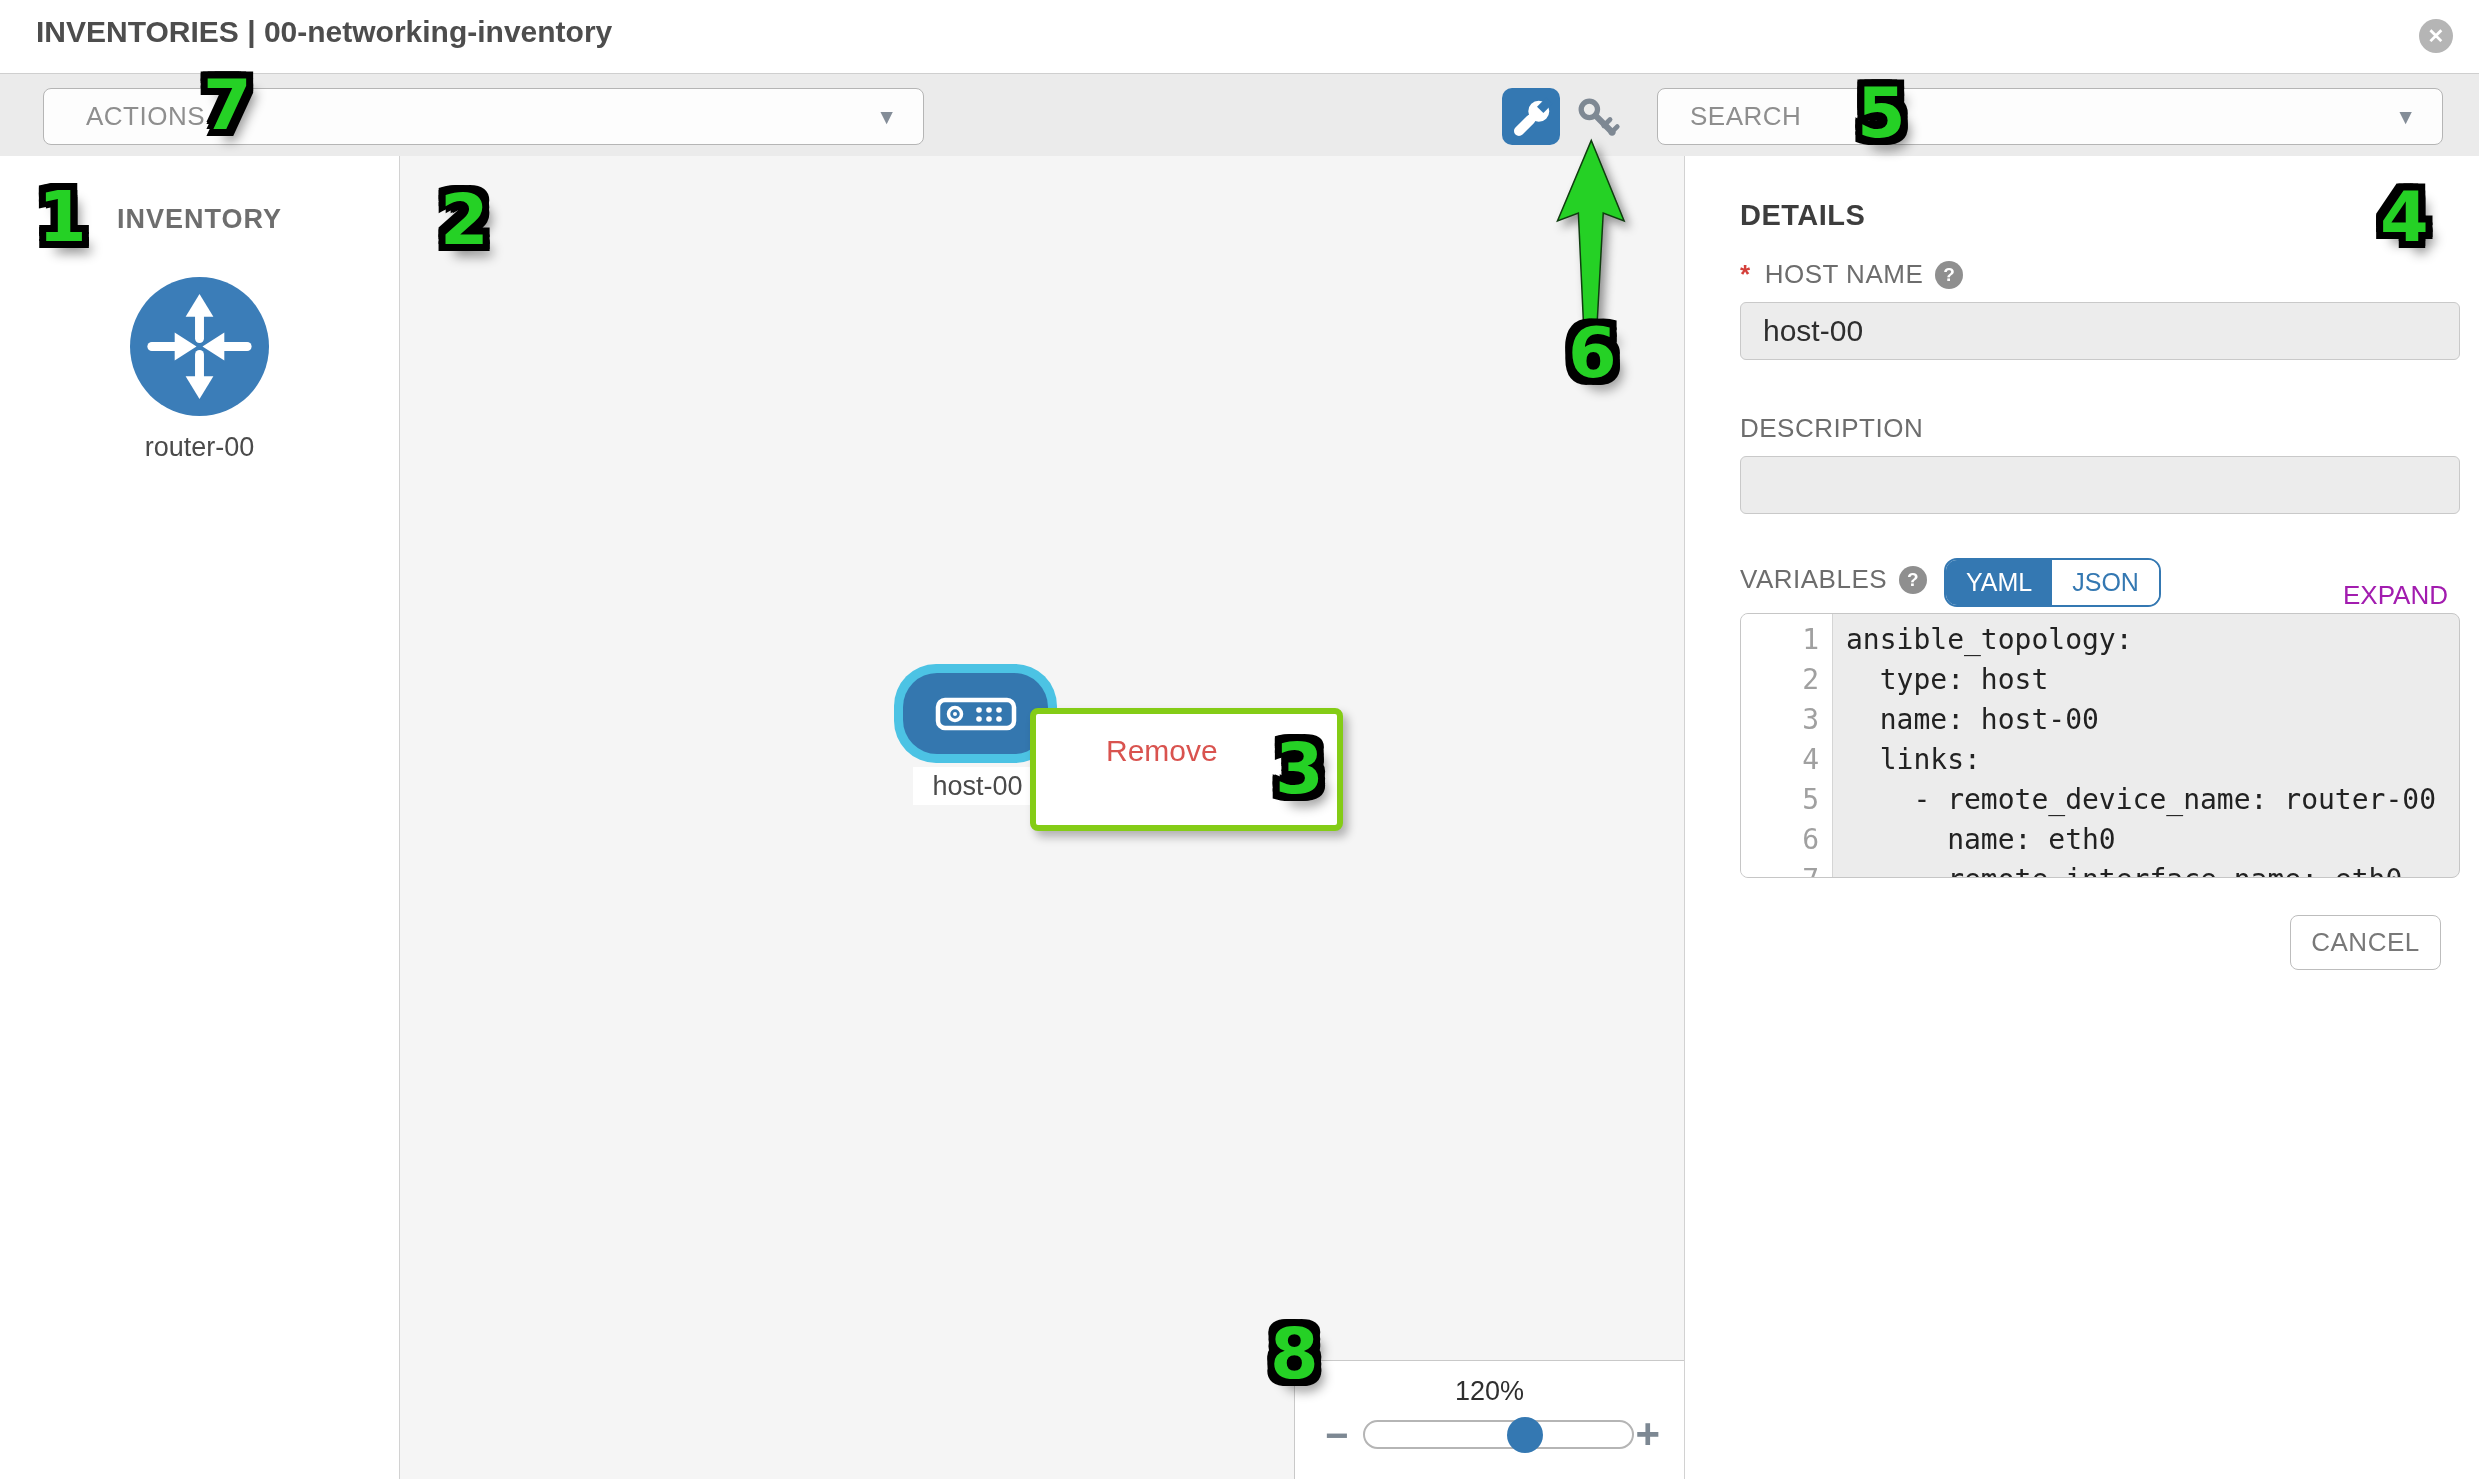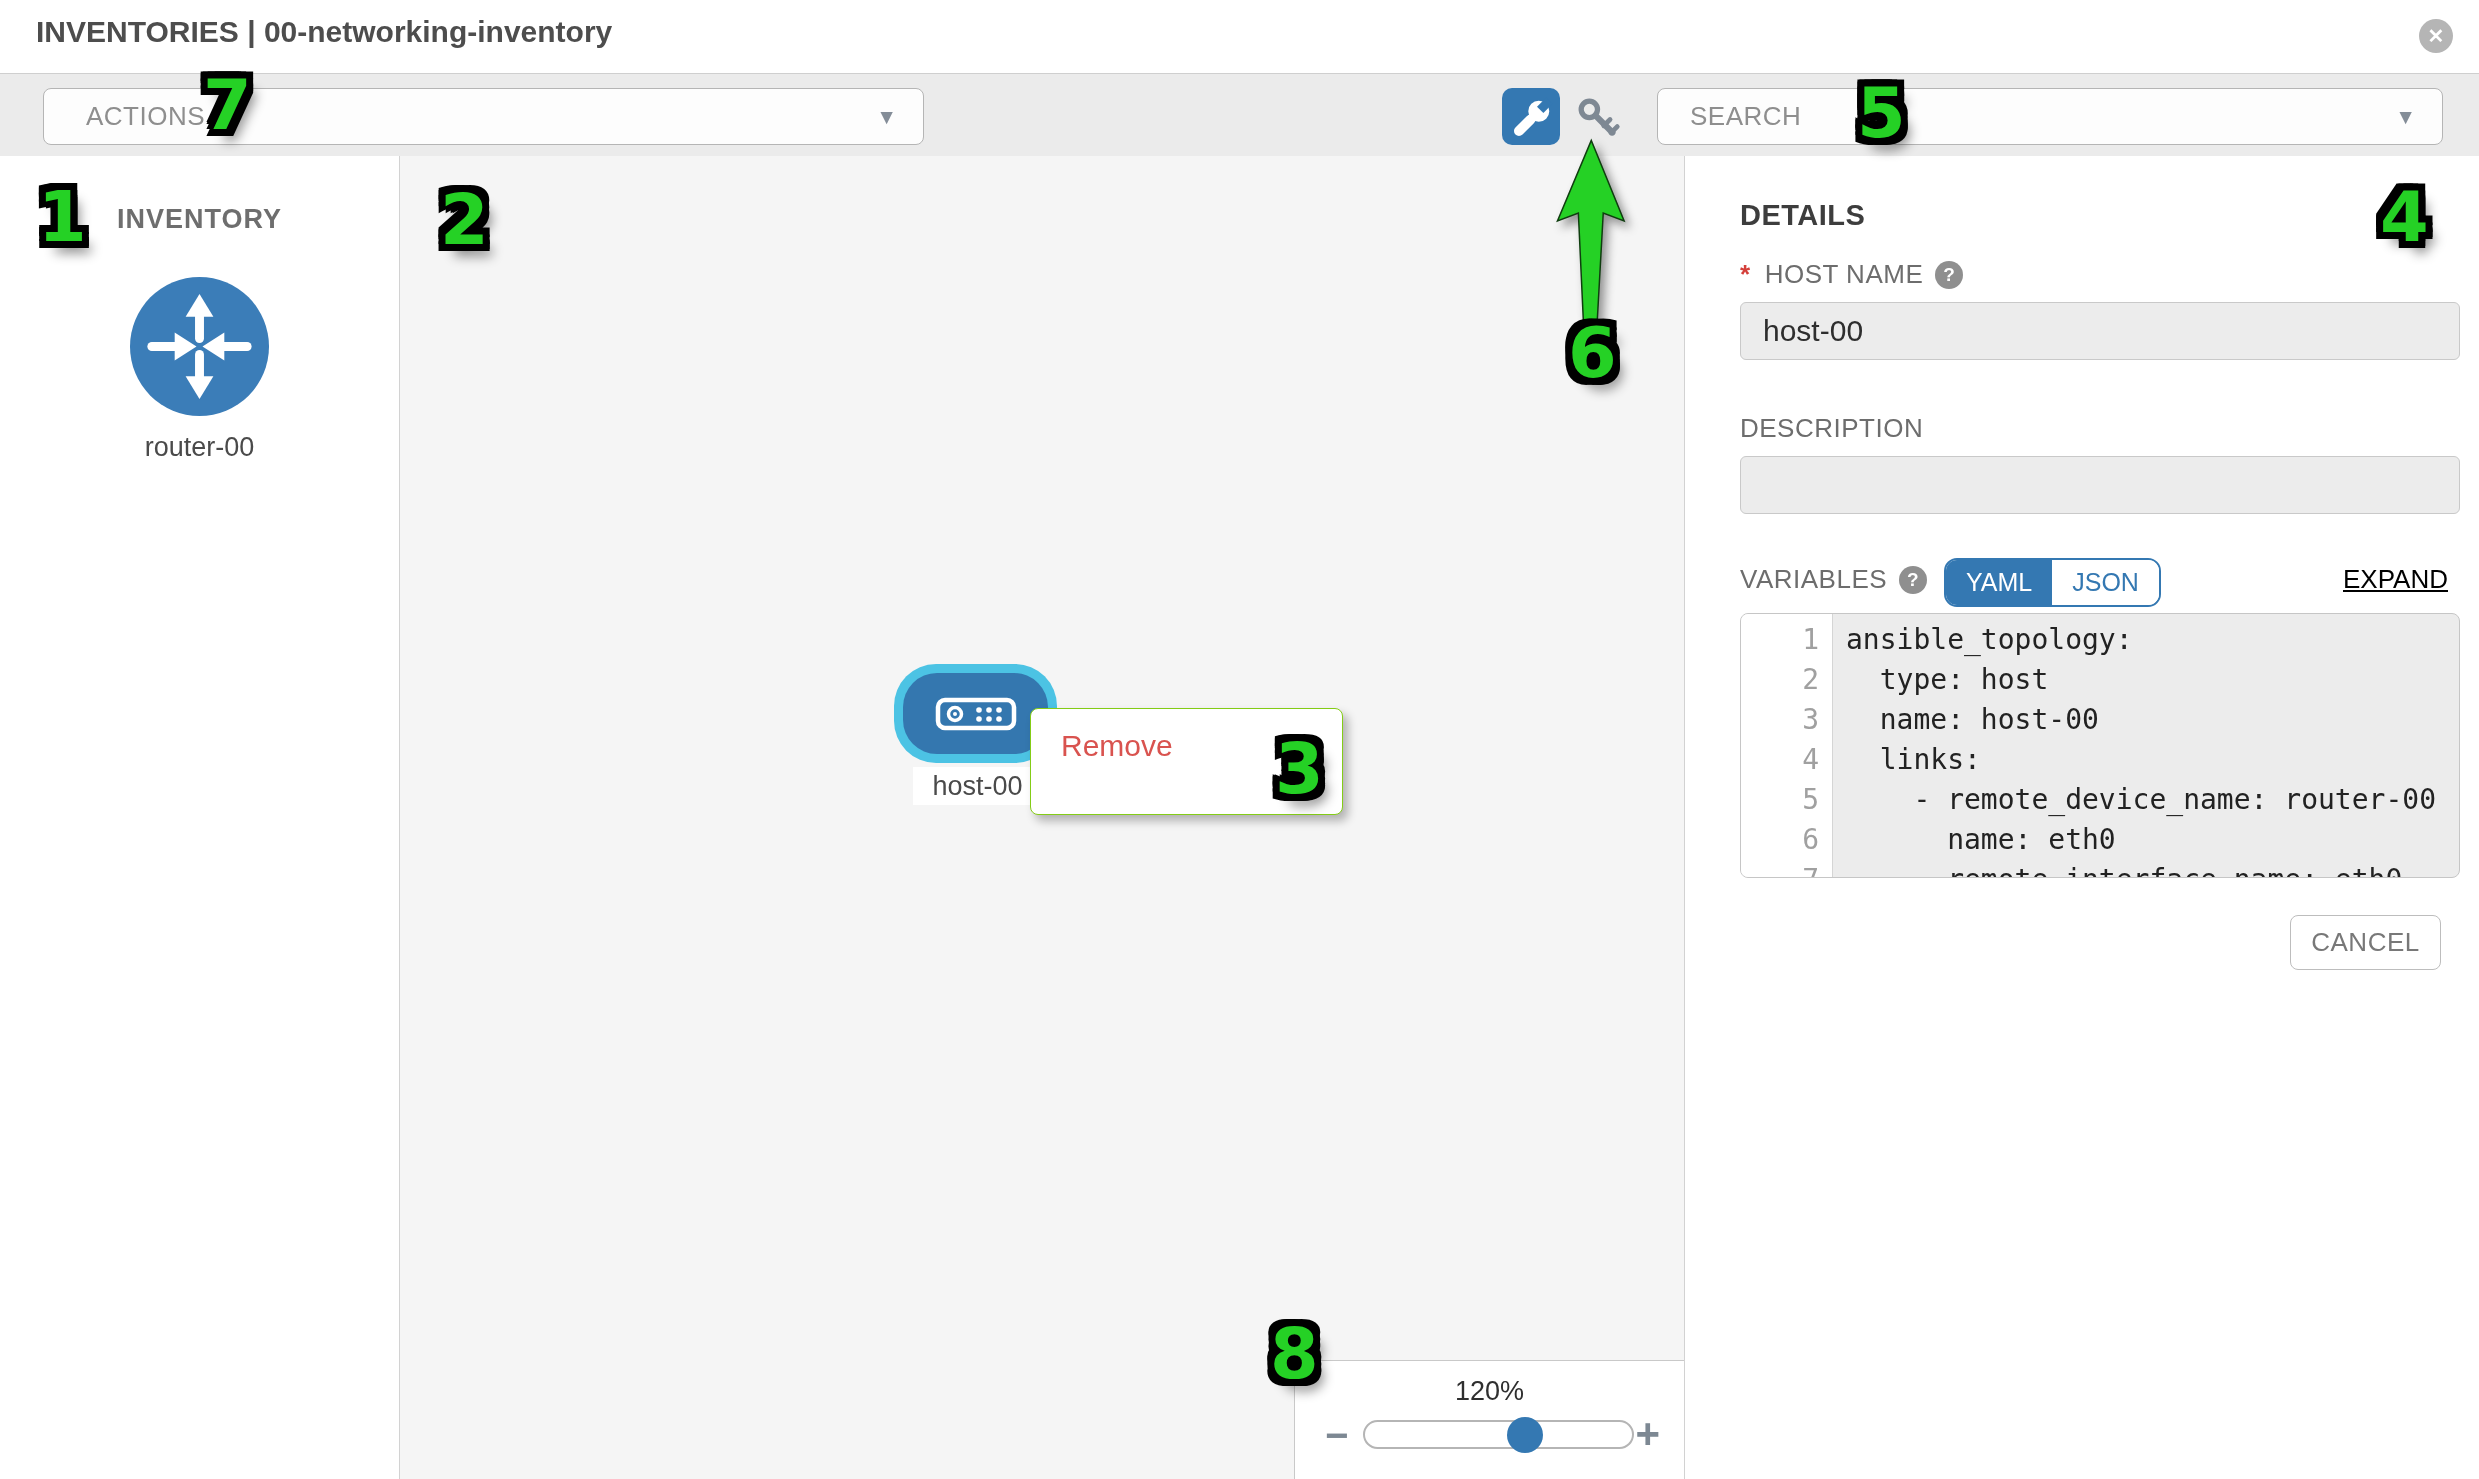--- a/index.html
+++ b/index.html
@@ -39,22 +39,22 @@
   .details { position:absolute; left:1684px; top:156px; width:796px; height:1323px; background:#fff;
     border-left:1px solid #d2d2d2; }
   
   .node { position:absolute; left:494px; top:508px; width:163px; height:99px; background:#4cc3e4;
     border-radius:42px; cursor:pointer; }
   .node-inner { position:absolute; left:9px; top:9px; width:145px; height:81px; background:#3477af;
     border-radius:34px; display:flex; align-items:center; justify-content:center; }
   .node-label { position:absolute; left:513px; top:611px; width:129px; height:38px; background:#fff;
     display:flex; align-items:center; justify-content:center; font-size:27px; color:#4a4a4a; }
   
-  .ctx-menu { position:absolute; left:630px; top:552px; width:313px; height:107px; background:#fff;
-    border:1px solid #84cc16; border-radius:8px; box-shadow:5px 6px 10px rgba(0,0,0,.28); padding-top:9px; }
+  .ctx-menu { position:absolute; left:630px; top:552px; width:313px; height:123px; background:#fff;
+    border:6px solid #84cc16; border-radius:8px; box-shadow:5px 6px 10px rgba(0,0,0,.28); padding-top:9px;padding-left:40px; }
   .ctx-item { height:55px; line-height:55px; padding-left:30px; font-size:30px; cursor:pointer; }
   .ctx-item.remove { color:#d9534f; }
   
   .zoom-panel { position:absolute; left:894px; top:1204px; width:391px; height:134px; background:#fff;
     border:1px solid #c9c9c9; }
   .zoom-value { position:absolute; left:0; top:15px; width:100%; text-align:center; font-size:27px; color:#2f2f2f; }
   .zoom-minus { position:absolute; left:30px; top:52px; font-size:40px; font-weight:bold; color:#7d8893; cursor:pointer; }
   .zoom-plus  { position:absolute; right:24px; top:49px; font-size:42px; font-weight:bold; color:#7d8893; cursor:pointer; }
   .zoom-track { position:absolute; left:68px; top:59px; width:271px; height:29px; background:#fff;
     border:2px solid #b5b5b5; border-radius:15px; cursor:pointer; }
@@ -67,21 +67,21 @@
   .req-star { color:#d43f3a; font-size:26px; font-weight:bold; margin-right:2px; }
   .help-icon { display:inline-flex; width:28px; height:28px; border-radius:50%; background:#8f8f8f; color:#fff;
     font-size:19px; font-weight:bold; align-items:center; justify-content:center; cursor:pointer; }
   .field { position:absolute; left:55px; width:720px; height:58px; background:#ececec; border:1px solid #c9c9c9;
     border-radius:6px; font-size:30px; color:#2e2e2e; padding:0 22px; font-family:"Liberation Sans",sans-serif; }
   .toggle { position:absolute; left:259px; top:402px; display:inline-flex; border:2px solid #3478b2;
     border-radius:13px; overflow:hidden; }
   .toggle .seg { padding:8px 20px; font-size:25px; cursor:pointer; }
   .seg.active { background:#3478b2; color:#fff; }
   .seg.inactive { background:#fff; color:#3478b2; }
-  .expand-link { position:absolute; right:32px; top:408px; font-size:26px; color:#000000; cursor:pointer;text-decoration:underline; }
+  .expand-link { position:absolute; right:32px; top:424px; font-size:26px; color:#a21caf; cursor:pointer; }
   .editor { position:absolute; left:55px; top:457px; width:720px; height:265px; border:1px solid #c6c6c6;
     border-radius:8px; overflow:hidden; background:#ececec; font-family:"DejaVu Sans Mono", monospace; }
   .gutter { position:absolute; left:0; top:0; width:92px; height:100%; background:#fff; border-right:1px solid #d5d5d5; }
   .code-line { position:relative; height:40px; line-height:40px; }
   .code-line .num { position:absolute; left:0; width:78px; text-align:right; color:#a0a0a0; font-size:28px; }
   .code-line .code { position:absolute; left:105px; white-space:pre; color:#222; font-size:28px; }
   .ed-rows { position:absolute; left:0; top:6px; width:100%; }
   .cancel-btn { position:absolute; left:605px; top:759px; width:151px; height:55px; background:#fff;
     border:1px solid #bdbdbd; border-radius:8px; font-size:26px; color:#787878; letter-spacing:0.5px;
     display:flex; align-items:center; justify-content:center; cursor:pointer; }

